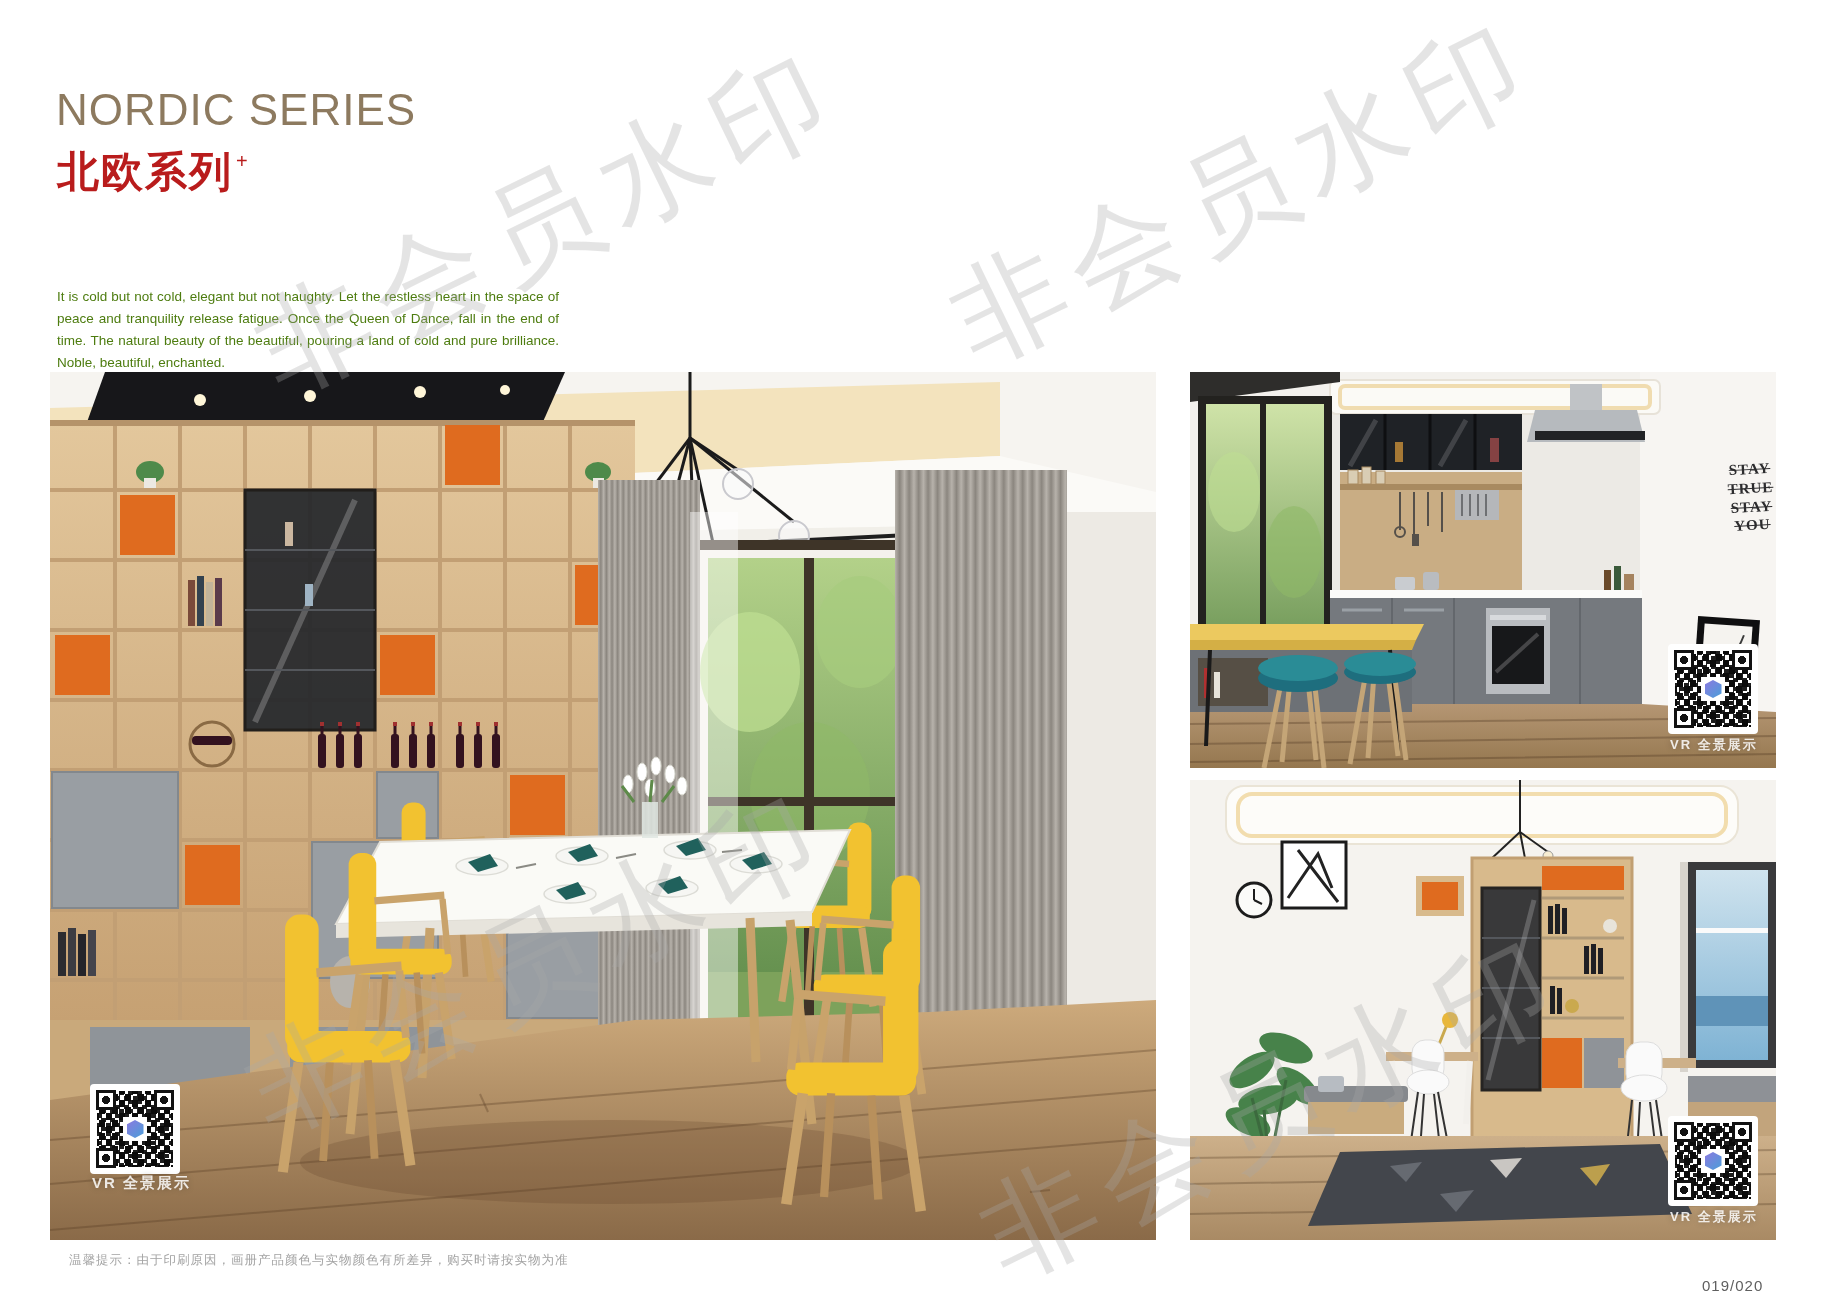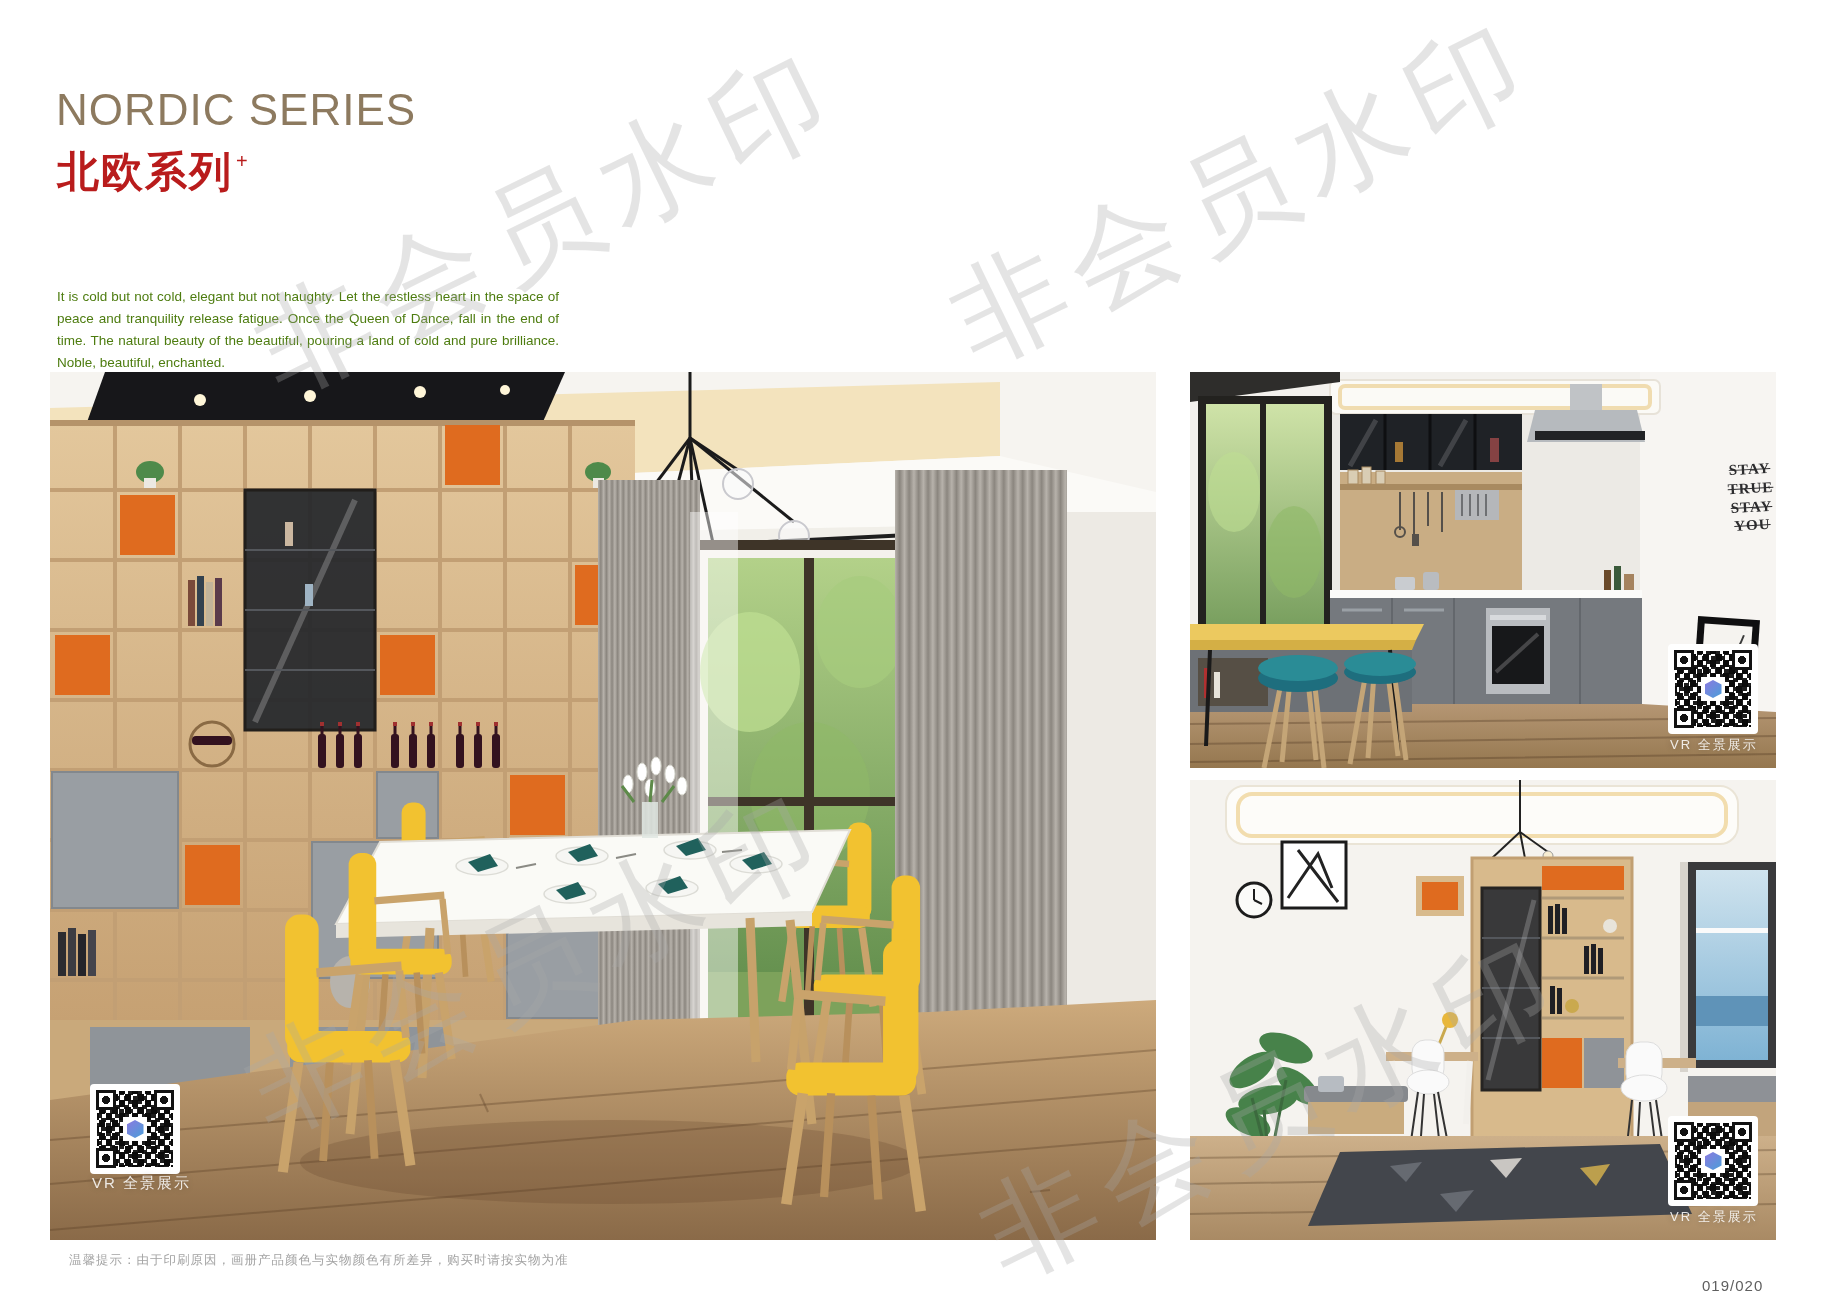--- a/index.html
+++ b/index.html
@@ -31,21 +31,21 @@
      background:radial-gradient(closest-side,#121212 55%,#fff 56%);}
   .qr-m::before{left:-1px;top:-1px;}
   .qr-m::after{right:-1px;top:-1px;}
   .qr::after{left:6px;bottom:6px;}
   .qr-logo{position:absolute;left:50%;top:50%;width:24px;height:24px;margin:-12px 0 0 -12px;
      background:#fff;z-index:3;display:flex;align-items:center;justify-content:center;}
   .qr-logo::before{content:"";width:17px;height:18px;
      background:linear-gradient(135deg,var(--qr_logo_a),var(--qr_logo_b));
      clip-path:polygon(50% 0,100% 25%,100% 75%,50% 100%,0 75%,0 25%);}
   .vr-label{position:absolute;color:rgba(255,255,255,.85);font-size:15px;letter-spacing:2px;
-     text-shadow:0 0 6px rgba(0,0,0,.25);z-index:3;}
+     text-shadow:0 0 6px rgba(0,0,0,.25);z-index:3;font-weight:bold;}
   
   .wall-decal{position:absolute;left:536px;top:88px;width:50px;text-align:center;
      font-family:"Liberation Serif","DejaVu Serif",serif;font-weight:bold;color:#2c2c2e;
      font-size:15px;line-height:1.25;letter-spacing:1px;transform:rotate(-3deg);}
   .wall-decal span{display:block;text-decoration:line-through;}
   
   .wm{position:absolute;white-space:nowrap;font-size:112px;letter-spacing:14px;color:#a9a9a9;
       opacity:.30;transform:rotate(-26deg);transform-origin:0 50%;z-index:6;
       pointer-events:none;user-select:none;font-weight:400;}
   

